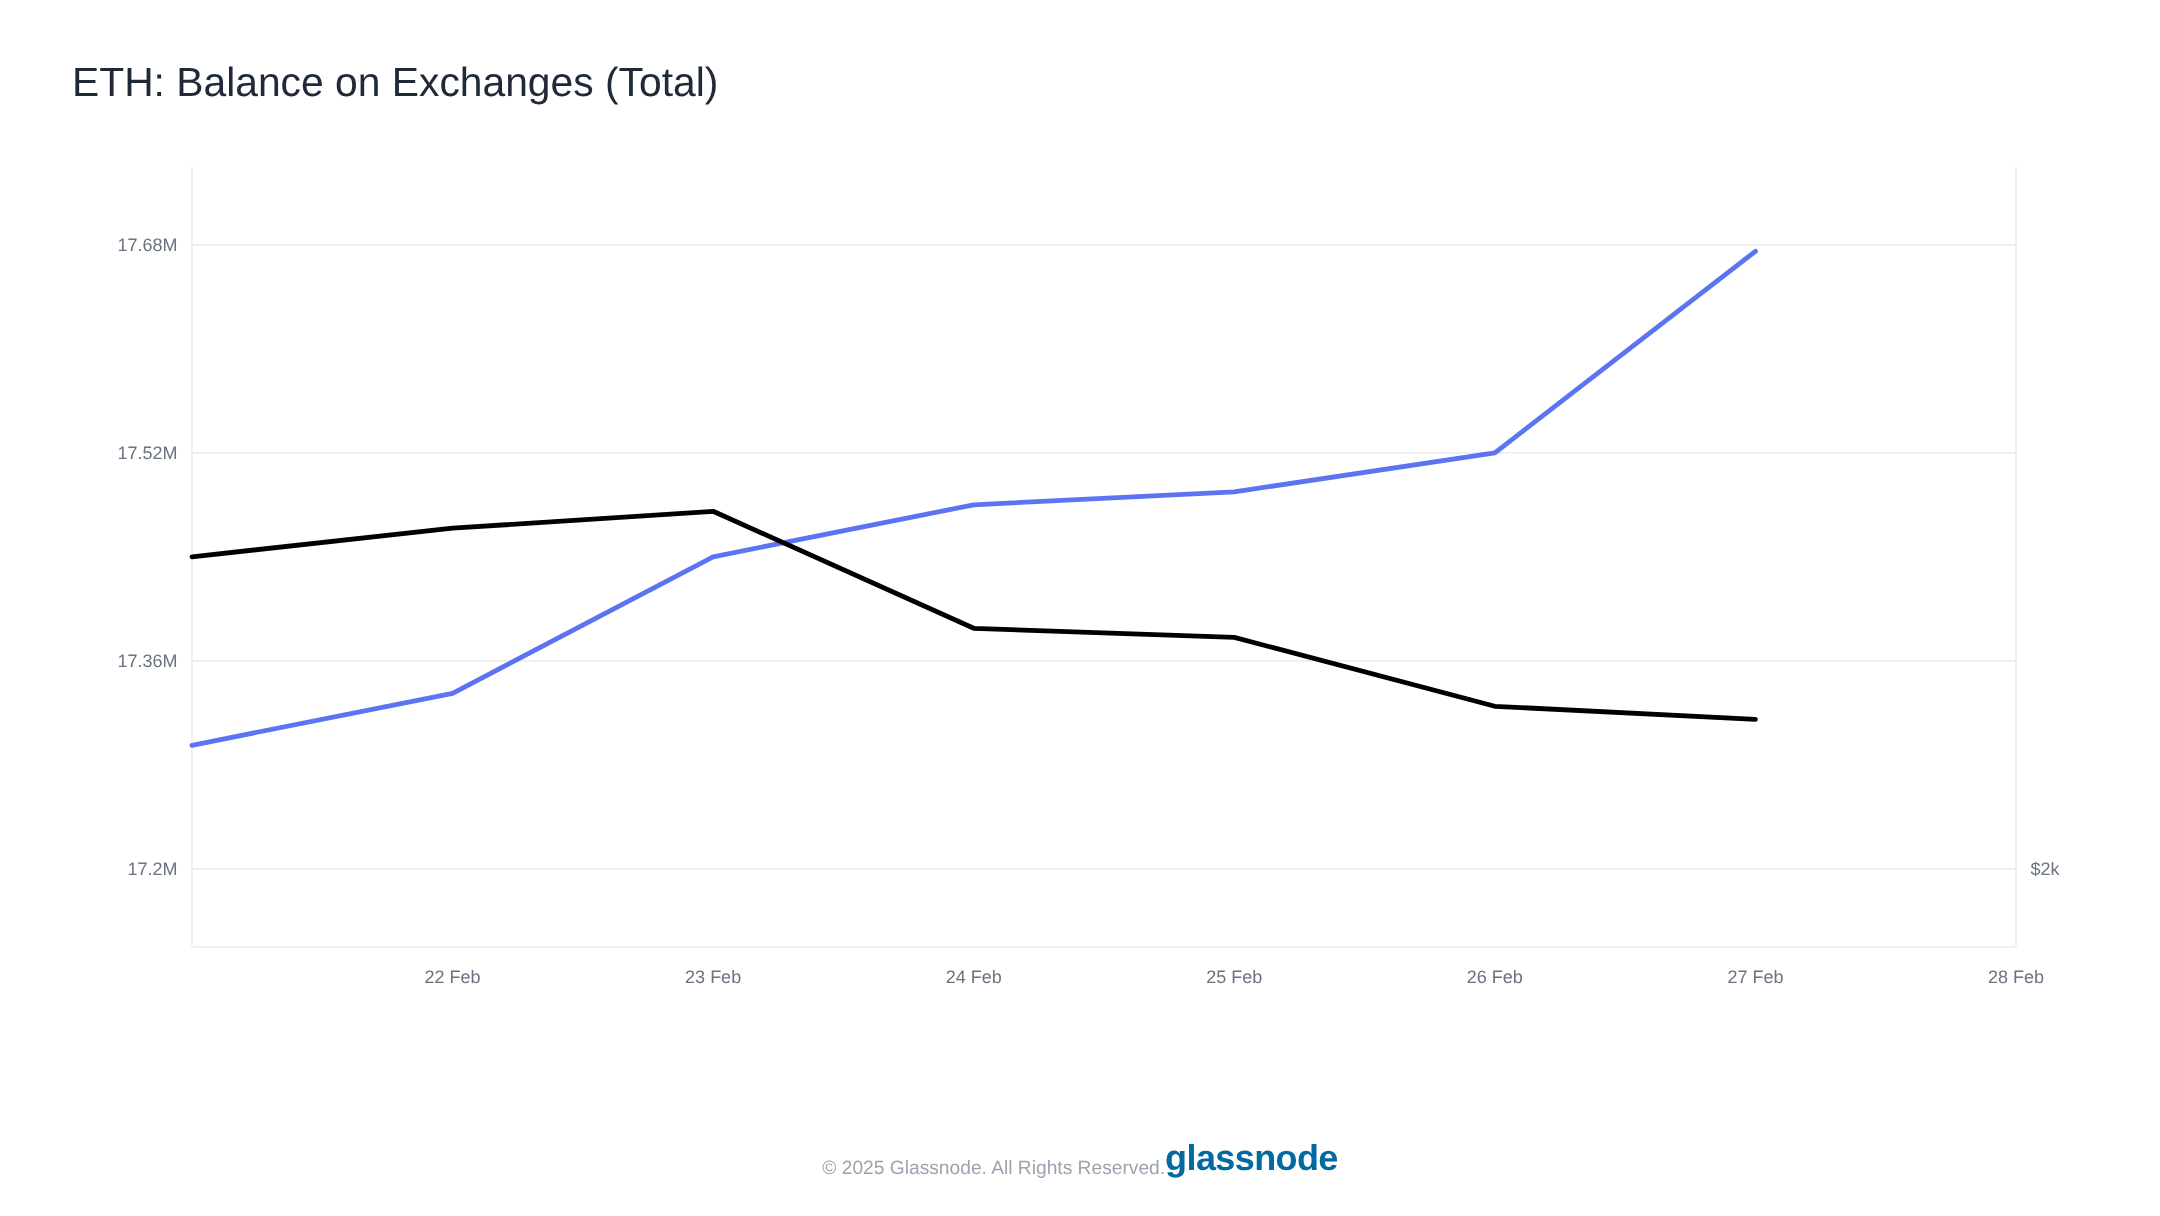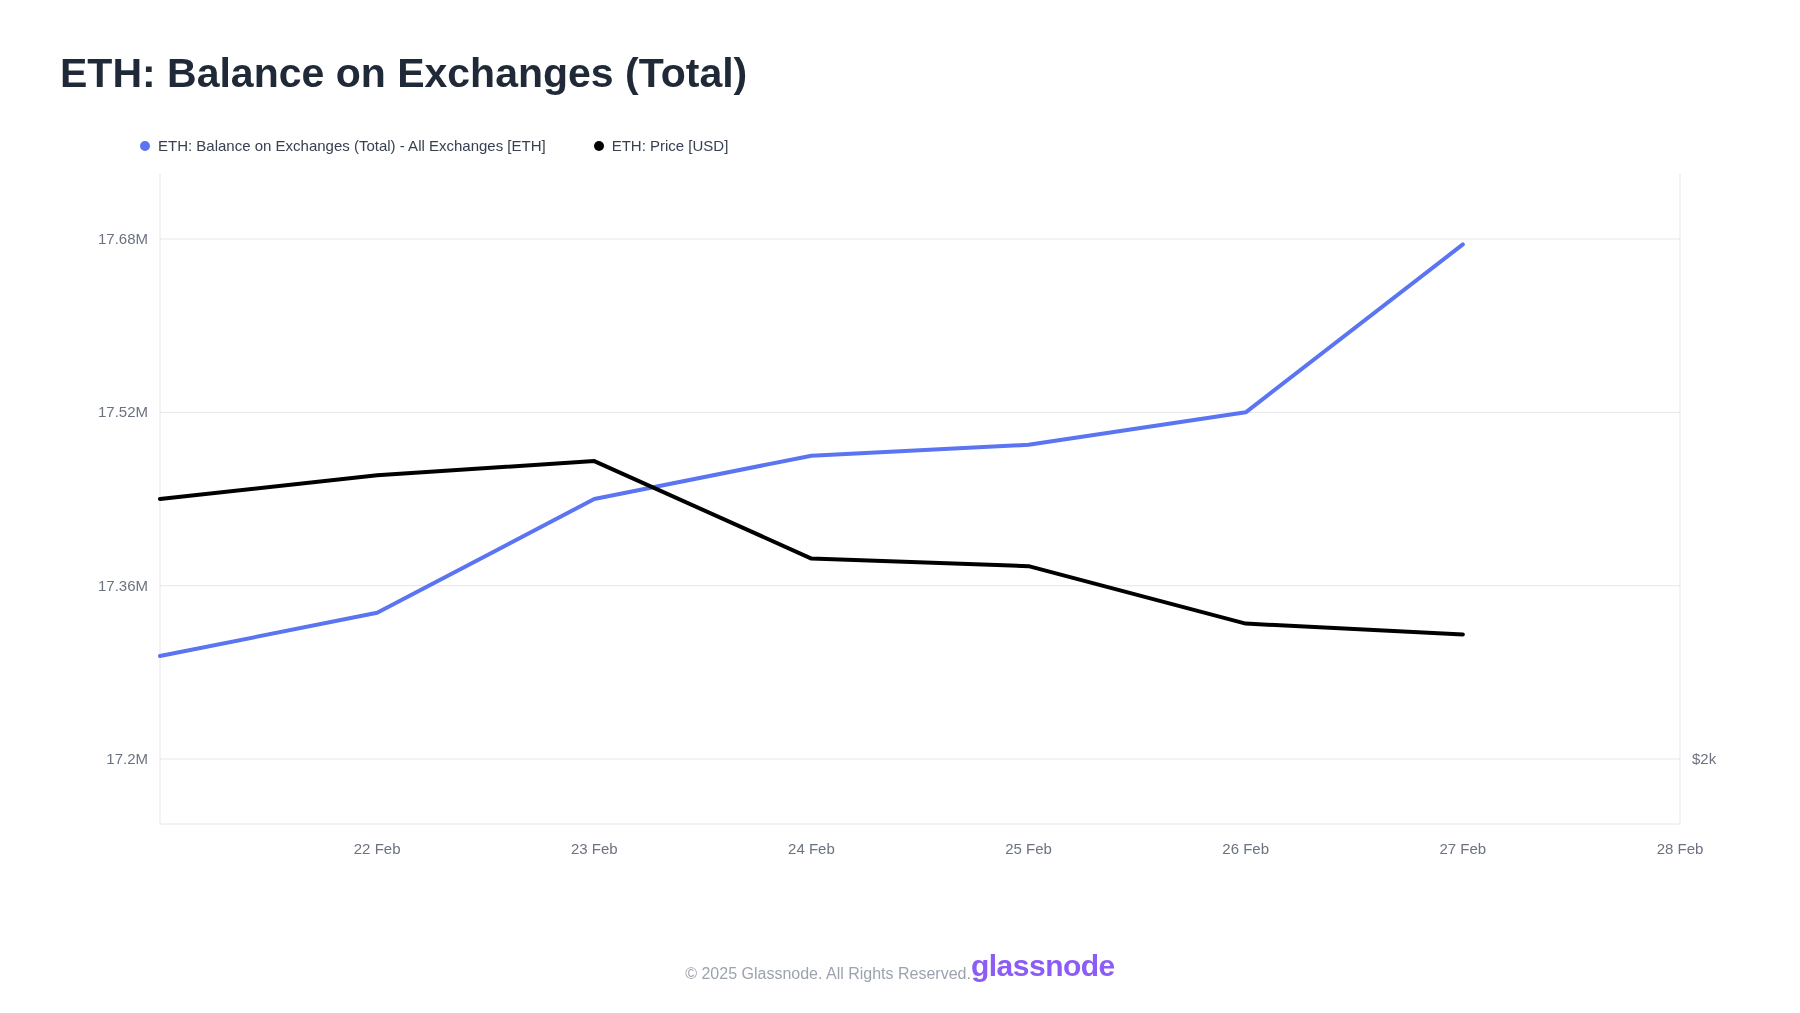--- a/index.html
+++ b/index.html
@@ -1,46 +1,36 @@
 <!DOCTYPE html>
 <html><head>
 <meta charset="utf-8">
 <style>
   * { box-sizing: border-box; margin: 0; padding: 0; }
   html, body { width: 1800px; height: 1013px; background: #ffffff; font-family: -apple-system, BlinkMacSystemFont, "Segoe UI", Helvetica, Arial, sans-serif; color: #1a1a1a; }
   .container { position: relative; width: 100%; height: 100%; padding: 50px 60px 40px 60px; }
-  .title { font-size: 41px; font-weight: 700; color: #1f2937; margin-bottom: 40px; }
+  .title { font-size: 34px; font-weight: 400; color: #1f2937; margin-bottom: 40px; }
   .legend { display: flex; gap: 48px; font-size: 15px; color: #374151; margin-left: 80px; margin-bottom: 10px; }
   .legend-item { display: flex; align-items: center; gap: 8px; }
   .legend-dot { width: 10px; height: 10px; border-radius: 50%; }
   .chart-wrap { position: relative; width: 100%; height: 720px; }
   .chart-svg { display: block; width: 100%; height: 100%; }
   .axis-label { font-size: 15px; fill: #6b7280; }
   .grid-line { stroke: #e5e7eb; stroke-width: 1; }
   .series-line { fill: none; stroke-width: 4; stroke-linejoin: round; stroke-linecap: round; }
   .footer { position: absolute; left: 60px; right: 60px; bottom: 30px; display: flex; justify-content: center; align-items: flex-end; }
   .copyright { font-size: 16px; color: #9ca3af; }
-  .brand { font-size: 30px; font-weight: 600; letter-spacing: -0.5px; color: #8b5cf6; }
+  .brand { font-size: 30px; font-weight: 600; letter-spacing: -0.5px; color: #0369a1; }
 </style>
 </head>
 <body>
 <div class="container">
 
   <h1 class="title">ETH: Balance on Exchanges (Total)</h1>
 
-  <div class="legend">
-    <div class="legend-item">
-      <span class="legend-dot" style="background:#5b74f2"></span>
-      <span>ETH: Balance on Exchanges (Total) - All Exchanges [ETH]</span>
-    </div>
-    <div class="legend-item">
-      <span class="legend-dot" style="background:#000000"></span>
-      <span>ETH: Price [USD]</span>
-    </div>
-  </div>
 
   <div class="chart-wrap">
     <svg class="chart-svg" id="chart-svg" viewBox="0 0 1680 720" preserveAspectRatio="none">
         <line x1="100" x2="1620" y1="595.0000000000011" y2="595.0000000000011" class="grid-line"></line>
         <text x="88" y="600.0000000000011" text-anchor="end" class="axis-label">17.2M</text>
         <line x1="100" x2="1620" y1="421.6666666666671" y2="421.6666666666671" class="grid-line"></line>
         <text x="88" y="426.6666666666671" text-anchor="end" class="axis-label">17.36M</text>
         <line x1="100" x2="1620" y1="248.33333333333292" y2="248.33333333333292" class="grid-line"></line>
         <text x="88" y="253.33333333333292" text-anchor="end" class="axis-label">17.52M</text>
         <line x1="100" x2="1620" y1="74.99999999999886" y2="74.99999999999886" class="grid-line"></line>

